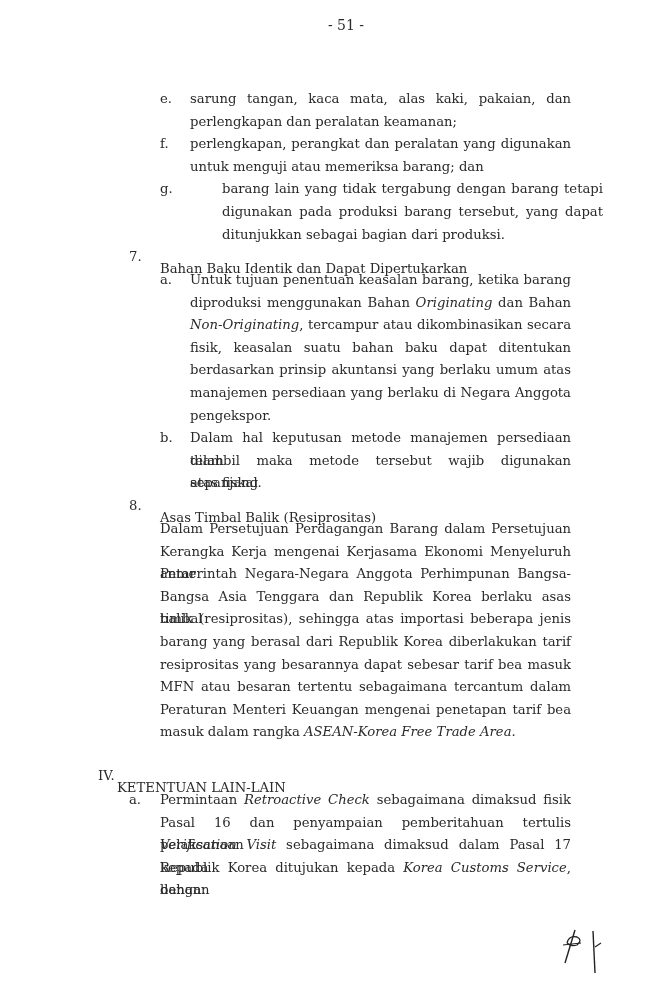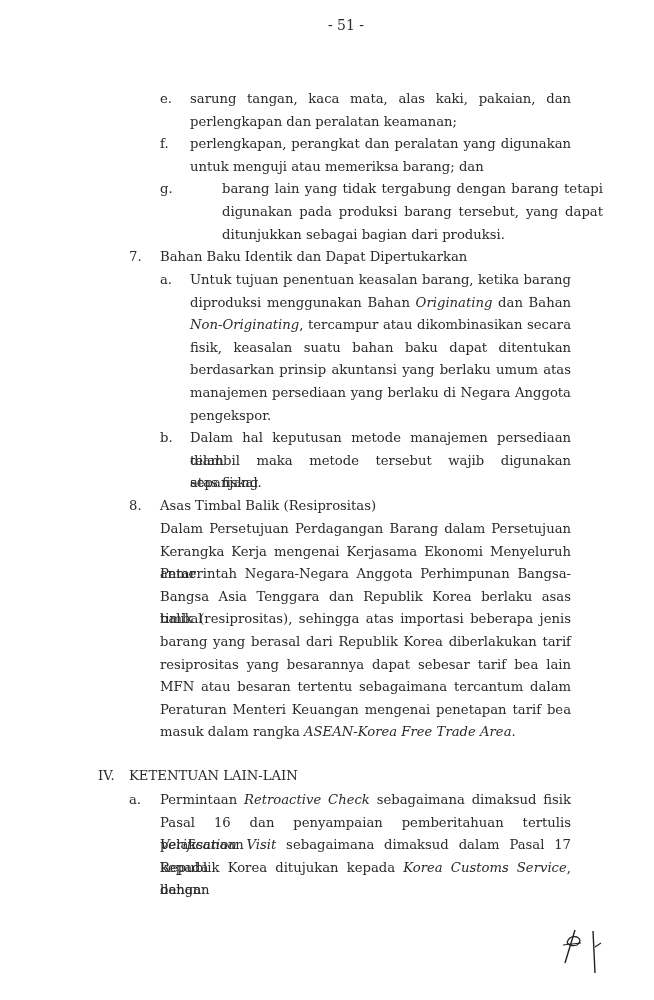--- a/index.html
+++ b/index.html
@@ -1,20 +1,20 @@
 <!DOCTYPE html>
 <html><head>
 <meta charset="utf-8">
 <style>
   html, body { margin: 0; padding: 0; background: #ffffff; }
   body { width: 654px; height: 1000px; position: relative; overflow: hidden;
          font-family: "DejaVu Serif", "Liberation Serif", serif; color: #2a2a2a; }
   .page-num { position: absolute; top: 17px; left: 0; width: 654px; text-align: center;
               font-size: 14px; margin-left: 19px; }
-  .line { position: absolute; font-size: 13.2px; line-height: 22.6px; white-space: nowrap; }
+  .line { position: absolute; font-size: 13.2px; line-height: 22.6px; white-space: nowrap; margin-top: 12px; }
   .marker { position: absolute; font-size: 13.2px; line-height: 22.6px; }
   i { }
   .para { position: absolute; font-size: 13.2px; line-height: 22.6px; }
   .para .l { display: block; height: 22.6px; }
   .para .l.j { text-align: justify; text-align-last: justify; }
   .sig { position: absolute; left: 555px; top: 925px; width: 60px; height: 60px; }
 </style>
 </head>
 <body>
 
@@ -62,28 +62,28 @@
 
 <div class="marker" style="left:129px; top:495px;">8.</div>
 <div class="line" style="left:160px; top:495px;">Asas Timbal Balik (Resiprositas)</div>
 <div id="sec8-body" class="para" style="left:160px; top:518px; width:411px;">
     <span class="l j"><span>Dalam Persetujuan Perdagangan Barang dalam Persetujuan</span></span>
     <span class="l j"><span>Kerangka Kerja mengenai Kerjasama Ekonomi Menyeluruh antar</span></span>
     <span class="l j"><span>Pemerintah Negara-Negara Anggota Perhimpunan Bangsa-</span></span>
     <span class="l j"><span>Bangsa Asia Tenggara dan Republik Korea berlaku asas timbal</span></span>
     <span class="l j"><span>balik (resiprositas), sehingga atas importasi beberapa jenis</span></span>
     <span class="l j"><span>barang yang berasal dari Republik Korea diberlakukan tarif</span></span>
-    <span class="l j"><span>resiprositas yang besarannya dapat sebesar tarif bea lain</span></span>
+    <span class="l j"><span>resiprositas yang besarannya dapat sebesar tarif bea masuk</span></span>
     <span class="l j"><span>MFN atau besaran tertentu sebagaimana tercantum dalam</span></span>
     <span class="l j"><span>Peraturan Menteri Keuangan mengenai penetapan tarif bea</span></span>
     <span class="l"><span>masuk dalam rangka </span><i>ASEAN-Korea Free Trade Area.</i></span>
   </div>
 
 <div class="marker" style="left:98px; top:765px;">IV.</div>
-<div class="line" style="left:129px; top:765px;text-align:center;">KETENTUAN LAIN-LAIN</div>
+<div class="line" style="left:117px; top:765px;text-align:center;">KETENTUAN LAIN-LAIN</div>
 <div id="secIV-items">
     <div class="marker" style="left: 129px; top: 789px;">a.</div>
     <div class="para" style="left: 160px; top: 789px; width: 411px;">
       <span class="l j"><span>Permintaan </span><i>Retroactive Check</i><span> sebagaimana dimaksud fisik</span></span>
       <span class="l j"><span>Pasal 16 dan penyampaian pemberitahuan tertulis pelaksanaan</span></span>
       <span class="l j"><i>Verification Visit</i><span> sebagaimana dimaksud dalam Pasal 17 kepada</span></span>
       <span class="l j"><span>Republik Korea ditujukan kepada </span><i>Korea Customs Service</i><span>, dengan</span></span>
       <span class="l"><span>bahan:</span></span>
     </div>
   </div>

